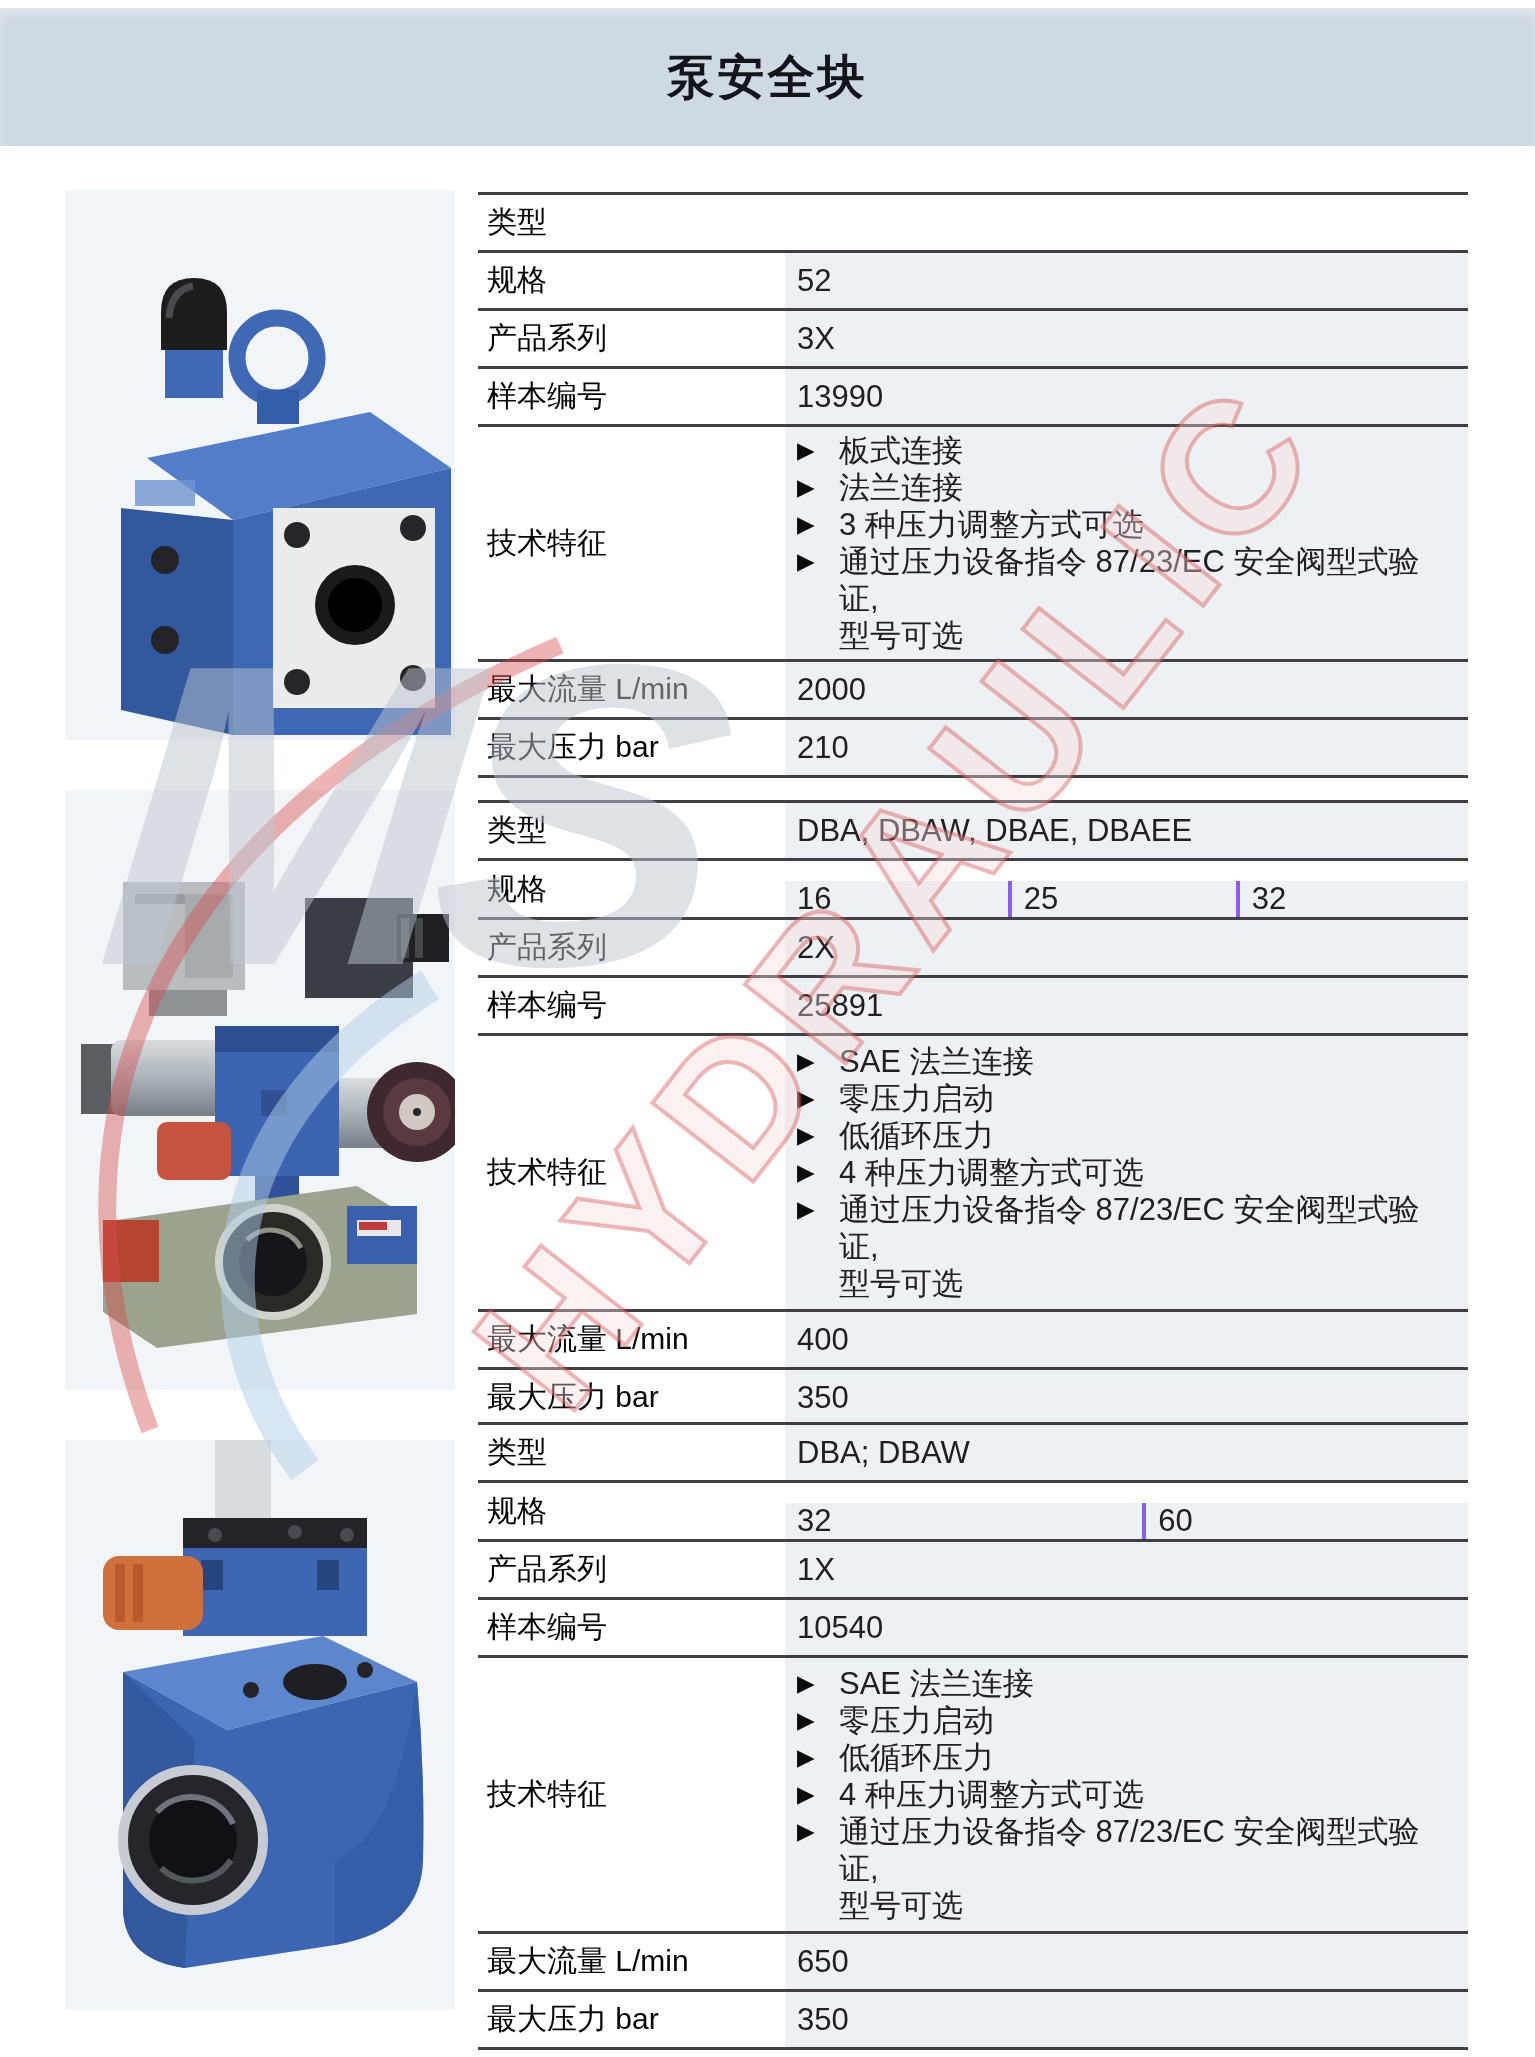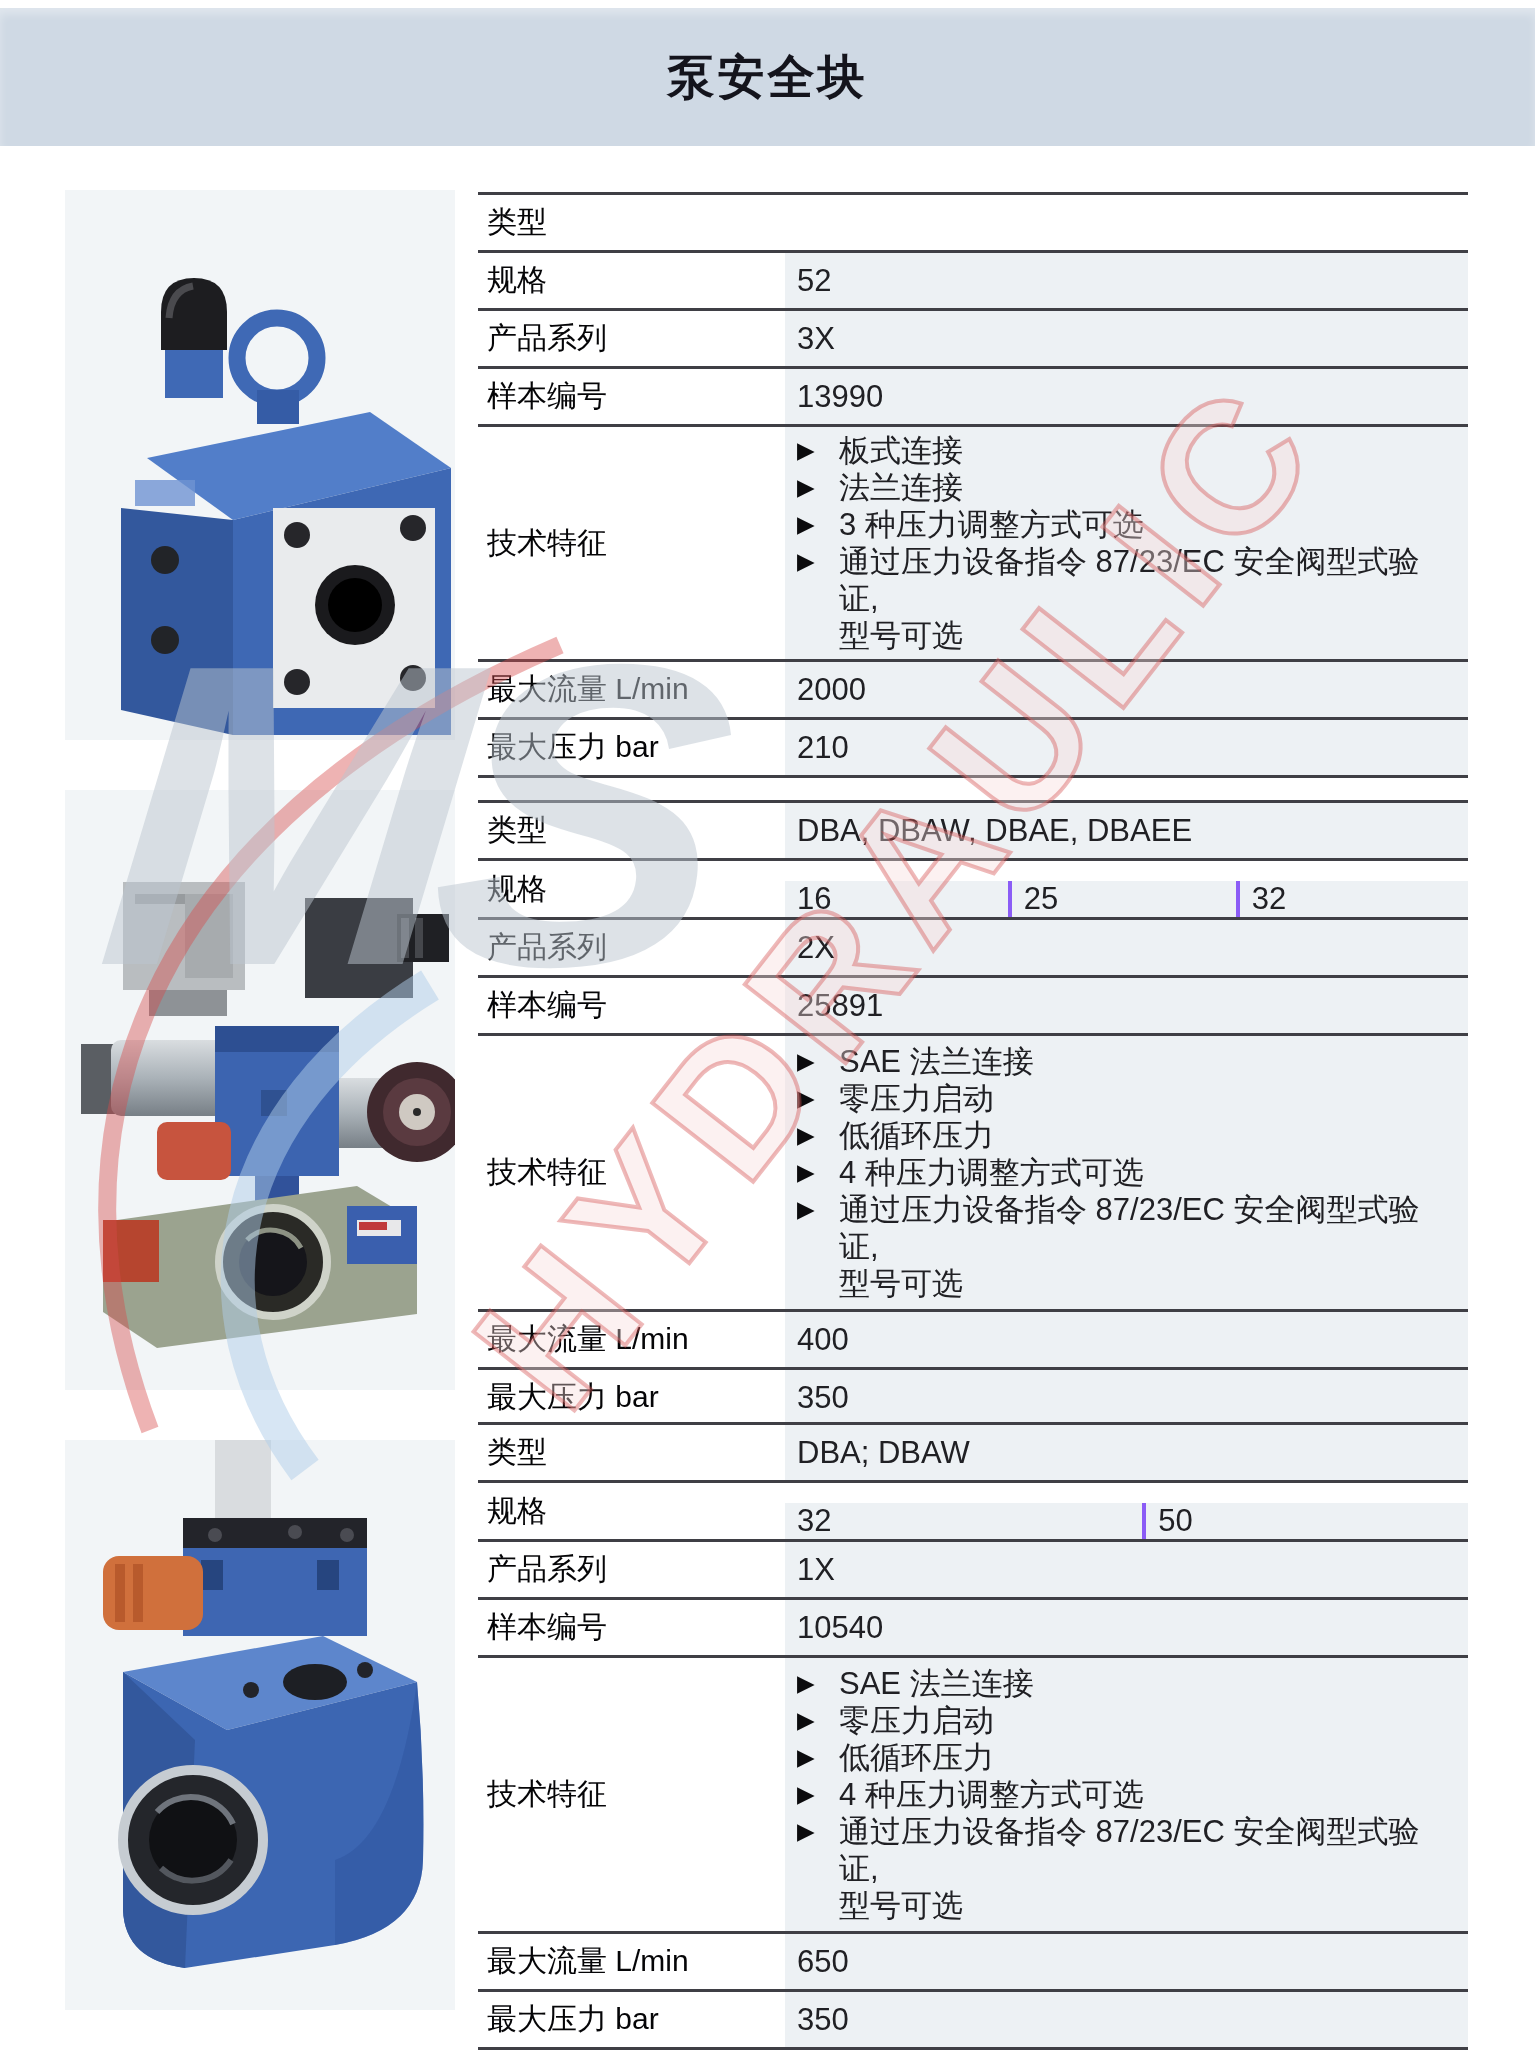--- a/index.html
+++ b/index.html
@@ -305,21 +305,21 @@
 
   <div class="spec-table t23" id="t3">
     <div class="trow">
       <div class="cell label">类型</div>
       <div class="cell value">DBA; DBAW</div>
     </div>
     <div class="trow">
       <div class="cell label">规格</div>
       <div class="cell value cols cols2">
         <div class="subcell">32</div>
-        <div class="subcell">50</div>
+        <div class="subcell">60</div>
       </div>
     </div>
     <div class="trow">
       <div class="cell label">产品系列</div>
       <div class="cell value">1X</div>
     </div>
     <div class="trow">
       <div class="cell label">样本编号</div>
       <div class="cell value">10540</div>
     </div>

